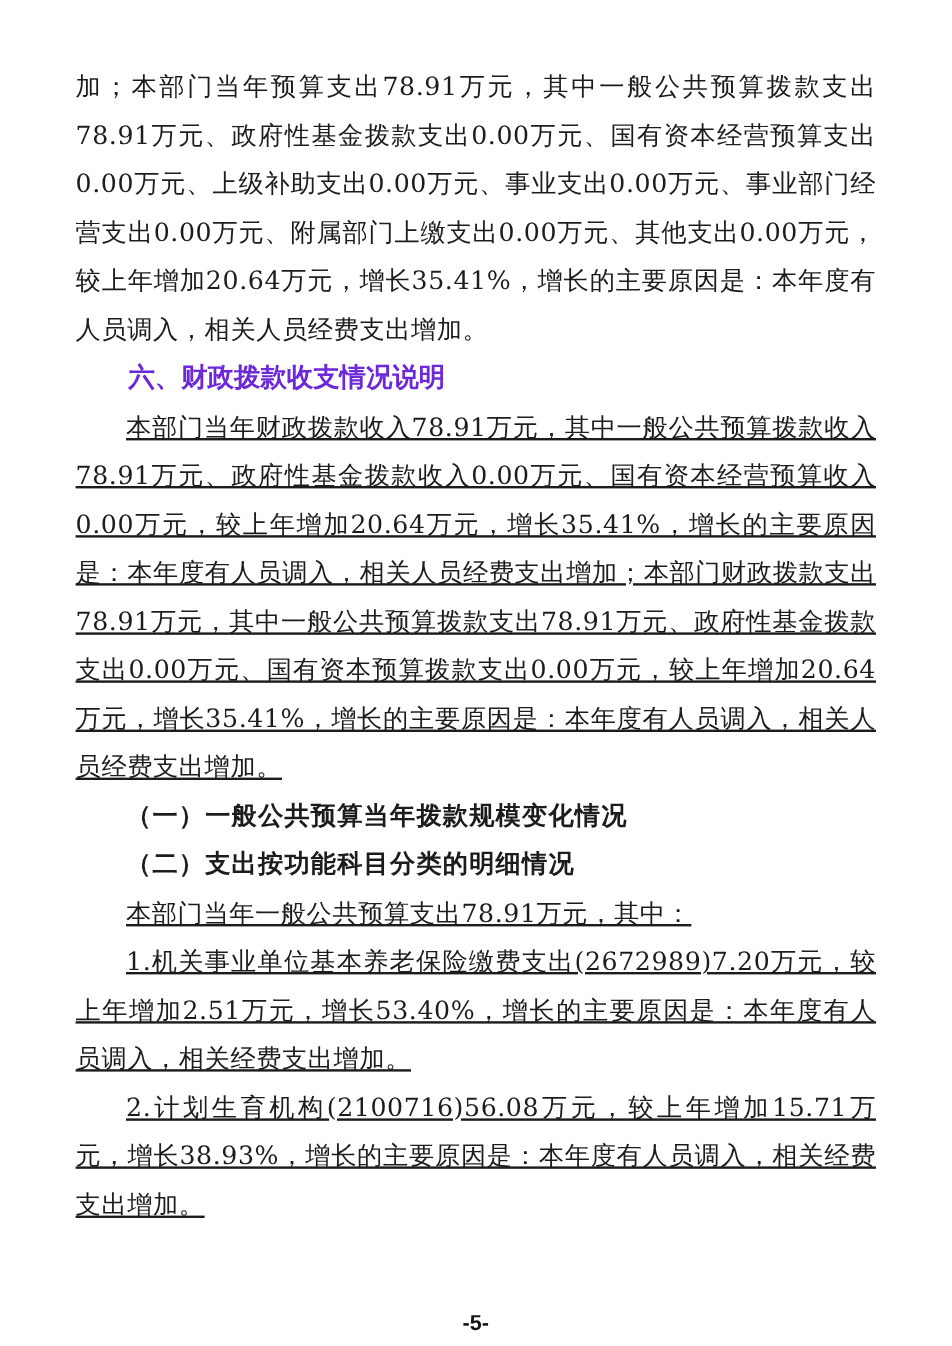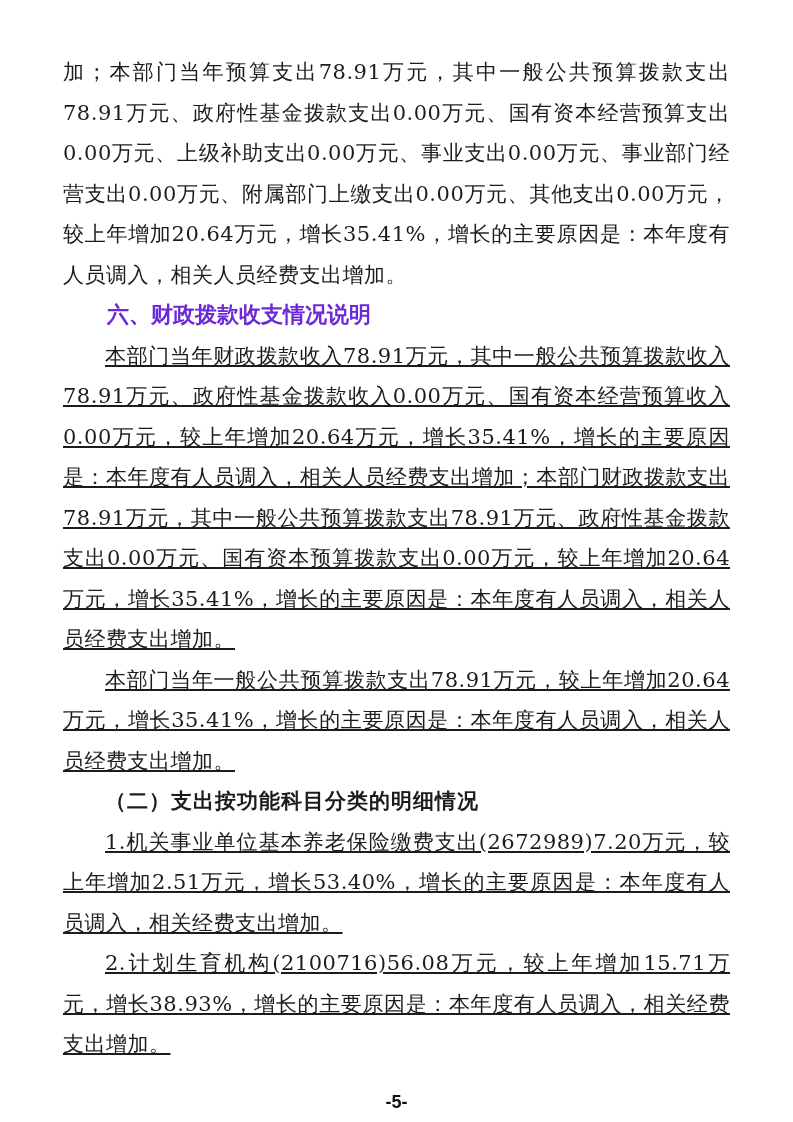--- a/index.html
+++ b/index.html
@@ -70,25 +70,26 @@
 
 <div class="page">
 
   <p class="body-para">加；本部门当年预算支出78.91万元，其中一般公共预算拨款支出78.91万元、政府性基金拨款支出0.00万元、国有资本经营预算支出0.00万元、上级补助支出0.00万元、事业支出0.00万元、事业部门经营支出0.00万元、附属部门上缴支出0.00万元、其他支出0.00万元，较上年增加20.64万元，增长35.41%，增长的主要原因是：本年度有人员调入，相关人员经费支出增加。</p>
 
   <h2 class="heading-hei">六、财政拨款收支情况说明</h2>
 
   <p class="body-para indent">本部门当年财政拨款收入78.91万元，其中一般公共预算拨款收入78.91万元、政府性基金拨款收入0.00万元、国有资本经营预算收入0.00万元，较上年增加20.64万元，增长35.41%，增长的主要原因是：本年度有人员调入，相关人员经费支出增加；本部门财政拨款支出78.91万元，其中一般公共预算拨款支出78.91万元、政府性基金拨款支出0.00万元、国有资本预算拨款支出0.00万元，较上年增加20.64万元，增长35.41%，增长的主要原因是：本年度有人员调入，相关人员经费支出增加。</p>
 
 
+  <p class="subheading-kai">（一）一般公共预算当年拨款规模变化情况</p>
 
-  <p class="body-para indent">本部门当年一般公共预算拨款支出78.91万元，较上年增加20.64万元，增长35.41%，增长的主要原因是：本年度有人员调入，相关人员经费支出增加。</p>
 
   <p class="subheading-kai">（二）支出按功能科目分类的明细情况</p>
 
+  <p class="body-para indent">本部门当年一般公共预算支出78.91万元，其中：</p>
 
   <p class="body-para indent">1.机关事业单位基本养老保险缴费支出(2672989)7.20万元，较上年增加2.51万元，增长53.40%，增长的主要原因是：本年度有人员调入，相关经费支出增加。</p>
 
   <p class="body-para indent">2.计划生育机构(2100716)56.08万元，较上年增加15.71万元，增长38.93%，增长的主要原因是：本年度有人员调入，相关经费支出增加。</p>
 
   <div class="page-number">-5-</div>
 
 </div>
 
 </body></html>

